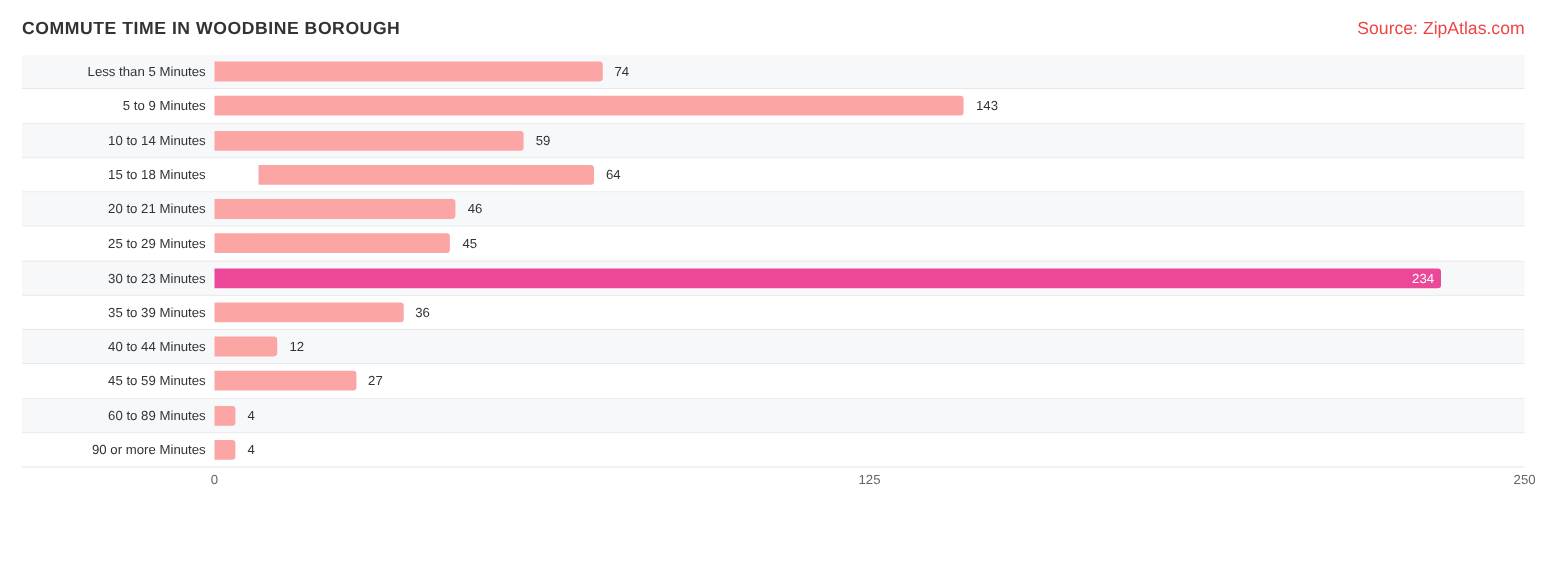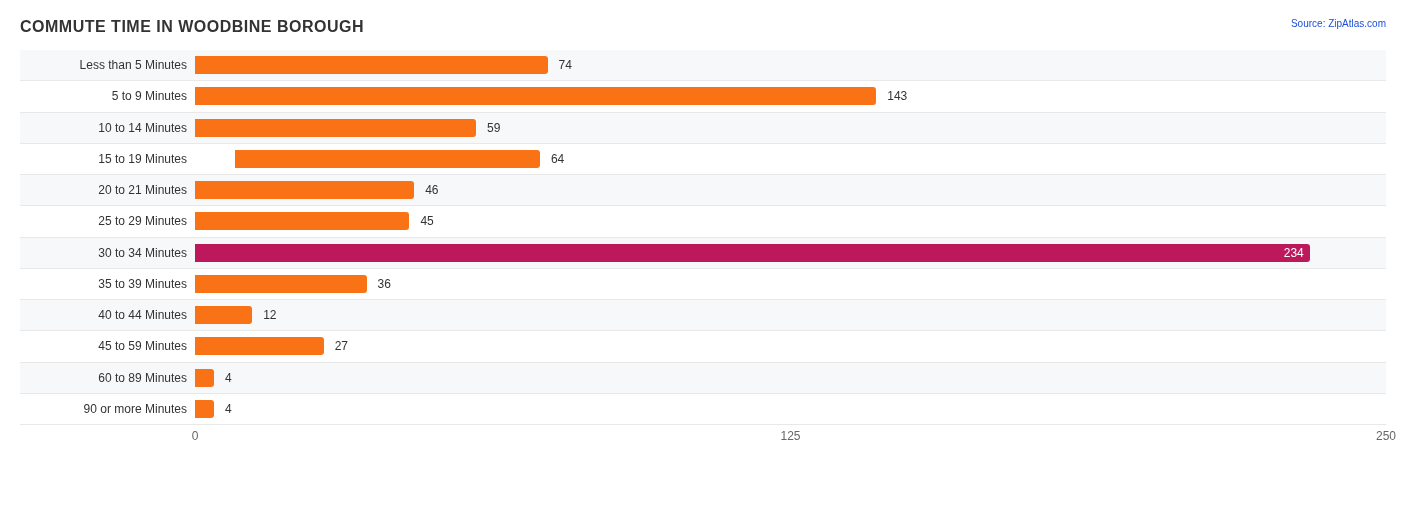--- a/index.html
+++ b/index.html
@@ -23,22 +23,22 @@
       margin-bottom: 14px;
     }
     .chart-title {
       font-size: 16px;
       font-weight: bold;
       color: #333;
       text-transform: uppercase;
       letter-spacing: 0.5px;
     }
     .chart-source {
-      font-size: 10px;
-      color: #1d4ed8;
+      font-size: 16px;
+      color: #ef4444;
     }
     .chart-body {
       position: relative;
       width: 100%;
       height: calc(100% - 60px);
     }
     .bars-area {
       position: absolute;
       top: 0;
       left: 0;
@@ -70,28 +70,28 @@
     }
     .bar-track {
       flex: 1;
       height: 60%;
       position: relative;
       display: flex;
       align-items: center;
     }
     .bar-fill {
       height: 100%;
-      background: #f97316;
+      background: #fca5a5;
       border-radius: 0 3px 3px 0;
       display: flex;
       align-items: center;
       position: relative;
     }
     .bar-fill.highlight {
-      background: #be185d;
+      background: #ec4899;
     }
     .bar-value {
       font-size: 12px;
       color: #333;
       margin-left: 6px;
       white-space: nowrap;
       position: absolute;
       left: 100%;
       padding-left: 5px;
     }
@@ -146,21 +146,21 @@
         </div>
         <div class="bar-row">
           <div class="bar-label">10 to 14 Minutes</div>
           <div class="bar-track">
             <div class="bar-fill" style="width: 23.6%;">
               <span class="bar-value">59</span>
             </div>
           </div>
         </div>
         <div class="bar-row">
-          <div class="bar-label">15 to 19 Minutes</div>
+          <div class="bar-label">15 to 18 Minutes</div>
           <div class="bar-track">
             <div class="bar-fill" style="width: 25.6%; margin-left: 40px;">
               <span class="bar-value">64</span>
             </div>
           </div>
         </div>
         <div class="bar-row">
           <div class="bar-label">20 to 21 Minutes</div>
           <div class="bar-track">
             <div class="bar-fill" style="width: 18.4%;">
@@ -170,21 +170,21 @@
         </div>
         <div class="bar-row">
           <div class="bar-label">25 to 29 Minutes</div>
           <div class="bar-track">
             <div class="bar-fill" style="width: 18%; text-decoration: underline;">
               <span class="bar-value">45</span>
             </div>
           </div>
         </div>
         <div class="bar-row">
-          <div class="bar-label">30 to 34 Minutes</div>
+          <div class="bar-label">30 to 23 Minutes</div>
           <div class="bar-track">
             <div class="bar-fill highlight" style="width: 93.6%;">
               <span class="bar-value">234</span>
             </div>
           </div>
         </div>
         <div class="bar-row">
           <div class="bar-label">35 to 39 Minutes</div>
           <div class="bar-track">
             <div class="bar-fill" style="width: 14.4%;">

